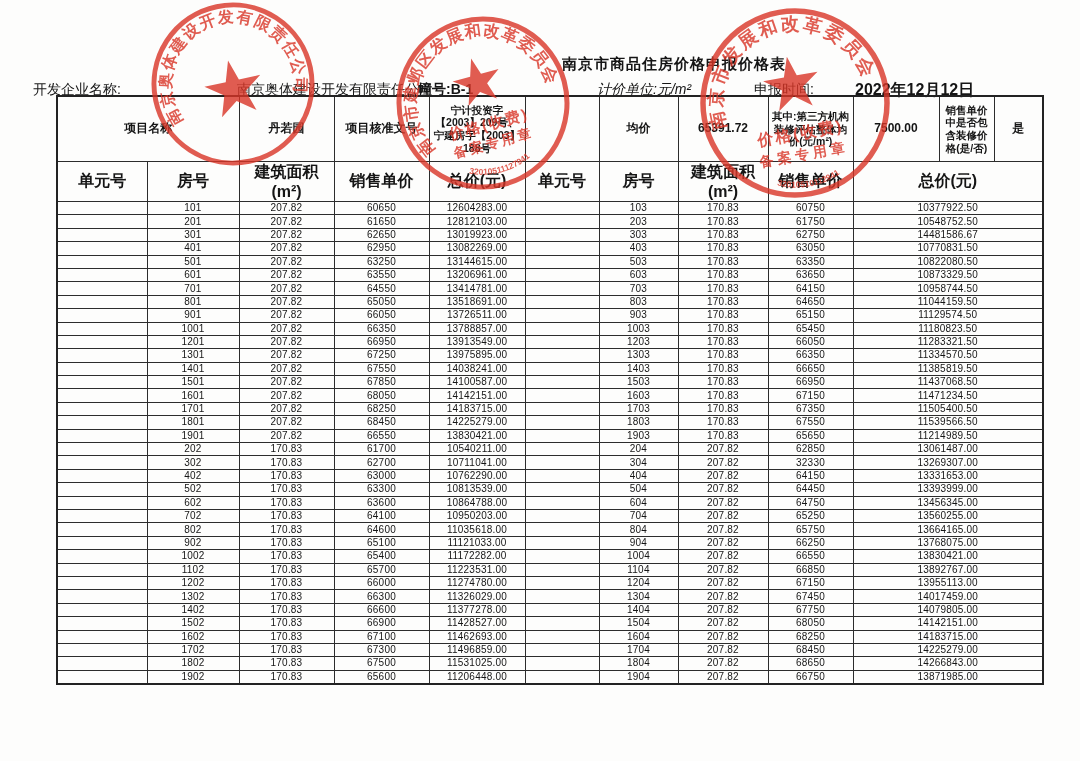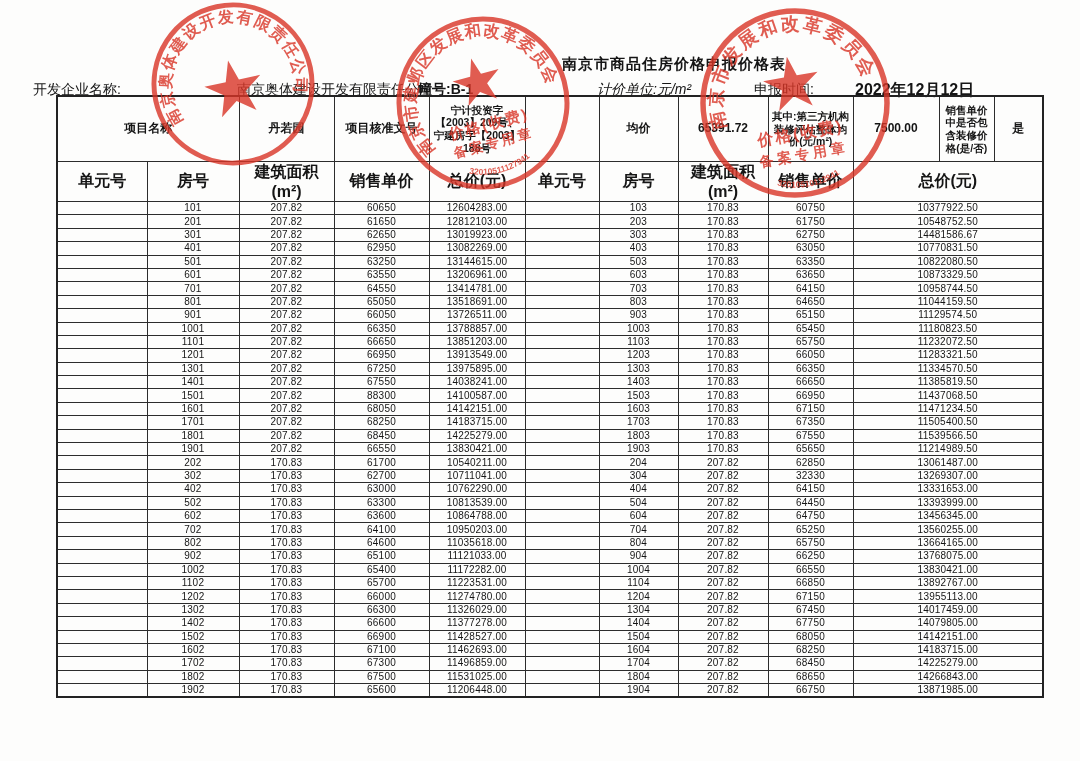--- a/index.html
+++ b/index.html
@@ -204,32 +204,20 @@
           <td>66350</td>
           <td>13788857.00</td>
           <td></td>
           <td>1003</td>
           <td>170.83</td>
           <td>65450</td>
           <td colspan="3">11180823.50</td>
         </tr>
         <tr>
           <td></td>
-          <td>1101</td>
-          <td>207.82</td>
-          <td>66650</td>
-          <td>13851203.00</td>
-          <td></td>
-          <td>1103</td>
-          <td>170.83</td>
-          <td>65750</td>
-          <td colspan="3">11232072.50</td>
-        </tr>
-        <tr>
-          <td></td>
           <td>1201</td>
           <td>207.82</td>
           <td>66950</td>
           <td>13913549.00</td>
           <td></td>
           <td>1203</td>
           <td>170.83</td>
           <td>66050</td>
           <td colspan="3">11283321.50</td>
         </tr>
@@ -254,21 +242,21 @@
           <td></td>
           <td>1403</td>
           <td>170.83</td>
           <td>66650</td>
           <td colspan="3">11385819.50</td>
         </tr>
         <tr>
           <td></td>
           <td>1501</td>
           <td>207.82</td>
-          <td>88300</td>
+          <td>67850</td>
           <td>14100587.00</td>
           <td></td>
           <td>1503</td>
           <td>170.83</td>
           <td>66950</td>
           <td colspan="3">11437068.50</td>
         </tr>
         <tr>
           <td></td>
           <td>1601</td>

